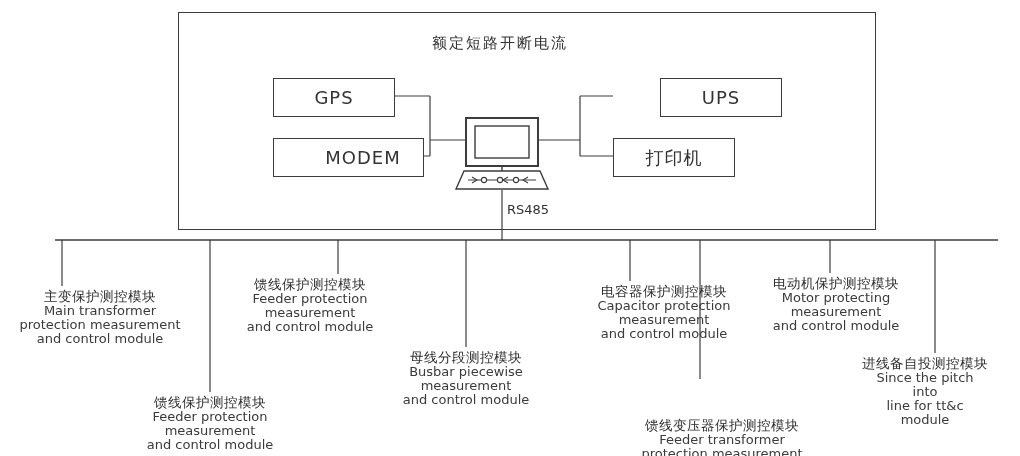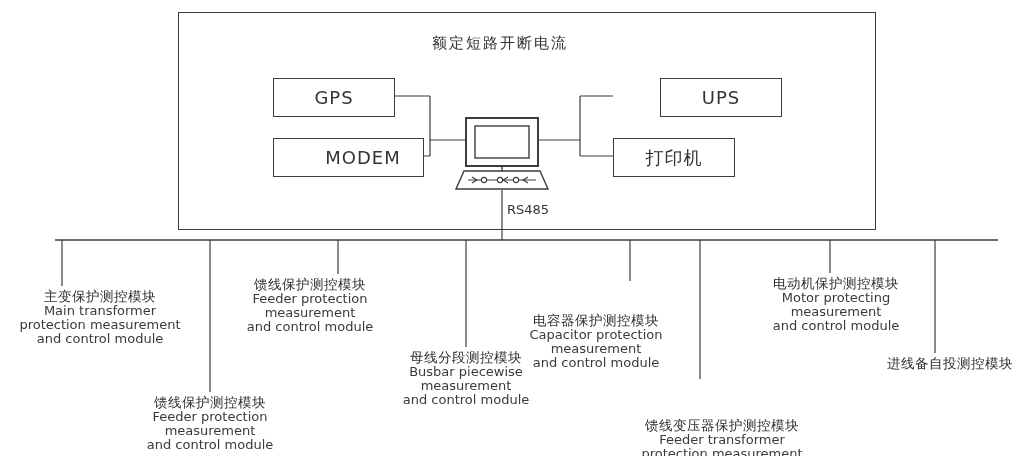--- a/index.html
+++ b/index.html
@@ -76,24 +76,24 @@
   .module .en {
     font-size: 13px;
     line-height: 14px;
     color: #3a3a3a;
     white-space: pre-line;
   }
   .mod-0 { left: 100px; top: 288px; }
   .mod-1 { left: 310px; top: 276px; }
   .mod-2 { left: 210px; top: 394px; }
   .mod-3 { left: 466px; top: 349px; text-align: center; }
-  .mod-4 { left: 596px; top: 283px; margin-top: 29px; }
+  .mod-4 { left: 664px; top: 283px; }
   .mod-5 { left: 722px; top: 381px; margin-top: 36px; }
   .mod-6 { left: 836px; top: 275px; text-align: center; }
-  .mod-7 { left: 950px; top: 355px; }
+  .mod-7 { left: 925px; top: 355px; }
 </style>
 </head>
 <body>
 
 <div id="canvas">
 
   <svg id="wires" viewBox="0 0 1020 456" xmlns="http://www.w3.org/2000/svg">
 
     <line x1="55" y1="240" x2="998" y2="240" stroke="#3c3c3c" stroke-width="1.6"></line>
 
@@ -195,15 +195,17 @@
 and control module</div>
   </div>
   <div class="module mod-6">
     <div class="zh">电动机保护测控模块</div>
     <div class="en">Motor protecting
 measurement
 and control module</div>
   </div>
   <div class="module mod-7">
     <div class="zh">进线备自投测控模块</div>
+    <div class="en">Since the pitch into
+line for tt&amp;c module</div>
   </div>
 
 </div>
 
 </body></html>

